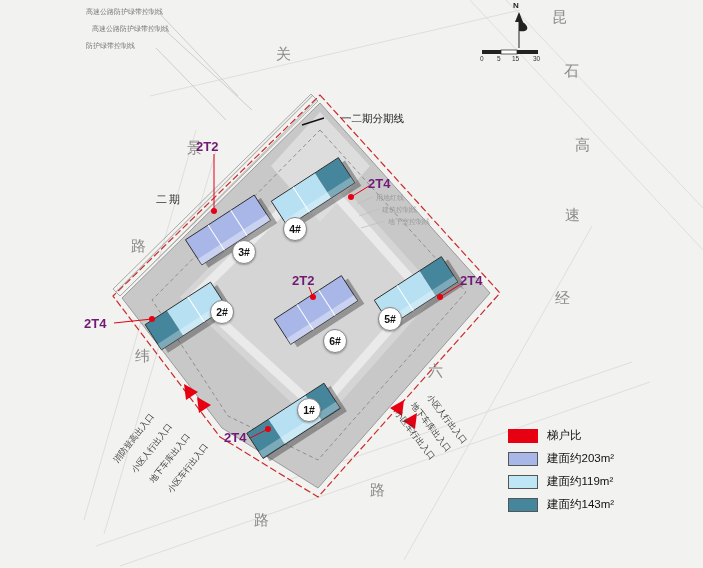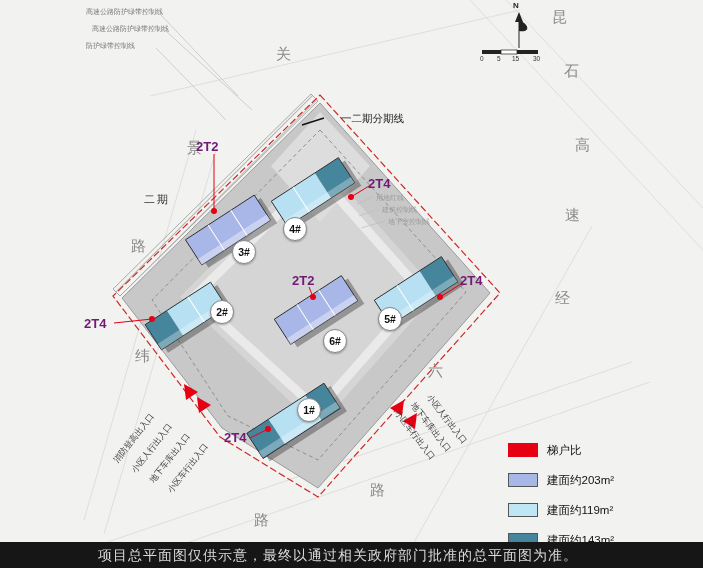--- a/index.html
+++ b/index.html
@@ -21,21 +21,21 @@
   .tiny{font-size:7px;color:#777;}
   .note{font-size:7px;color:#999;}
   .ent{font-size:8.5px;color:#3a3a3a;transform-origin:0 50%;}
   .ent-l{transform:rotate(-52deg);}
   .ent-r{transform:rotate(52deg);}
   .phase-label{font-size:10.5px;color:#1a1a1a;}
   .phase2{font-size:11px;color:#333;letter-spacing:2px;}
   .n-label{font-size:8px;color:#222;font-weight:bold;}
   .scale-num{font-size:6.5px;color:#333;}
   .legend{position:absolute;left:508px;top:428px;}
-  .legend-row{display:flex;align-items:flex-start;margin-bottom:8px;margin-top:15px;}
+  .legend-row{display:flex;align-items:flex-end;margin-bottom:8px;}
   .sw{width:30px;height:14px;border:1px solid #555;margin-right:9px;box-sizing:border-box;}
   .sw-red{background:#e60012;border-color:#e60012;}
   .sw-purple{background:#a9b7e8;}
   .sw-cyan{background:#bfe6f5;}
   .sw-teal{background:#46869c;}
   .legend-label{font-size:11.5px;color:#111;}
   .footer{
     position:absolute;left:0;bottom:0;width:100%;height:26px;background:#161616;
     color:#dadada;font-size:14px;line-height:26px;padding-left:98px;
     box-sizing:border-box;letter-spacing:1px;
@@ -192,21 +192,21 @@
   <span class="lbl road" style="left:555px;top:289px">经</span>
   <span class="lbl road" style="left:428px;top:362px">六</span>
   <span class="lbl road" style="left:370px;top:481px">路</span>
   <span class="lbl road" style="left:254px;top:511px">路</span>
 
   <span class="lbl tiny" style="left:86px;top:7px">高速公路防护绿带控制线</span>
   <span class="lbl tiny" style="left:92px;top:24px">高速公路防护绿带控制线</span>
   <span class="lbl tiny" style="left:86px;top:41px">防护绿带控制线</span>
 
   <span class="lbl phase-label" style="left:341px;top:112px">一二期分期线</span>
-  <span class="lbl phase2" style="left:144px;top:192px">二期</span>
+  <span class="lbl phase2" style="left:156px;top:192px">二期</span>
 
   <span class="lbl note" style="left:376px;top:193px">用地红线</span>
   <span class="lbl note" style="left:382px;top:205px">建筑控制线</span>
   <span class="lbl note" style="left:388px;top:217px">地下室控制线</span>
 
   <span class="lbl red-type" style="left:196px;top:139px">2T2</span>
   <span class="lbl red-type" style="left:368px;top:176px">2T4</span>
   <span class="lbl red-type" style="left:460px;top:273px">2T4</span>
   <span class="lbl red-type" style="left:292px;top:273px">2T2</span>
   <span class="lbl red-type" style="left:84px;top:316px">2T4</span>
@@ -245,15 +245,14 @@
     <div class="legend-row">
       <div class="sw sw-cyan"></div>
       <span class="legend-label">建面约119m²</span>
     </div>
     <div class="legend-row">
       <div class="sw sw-teal"></div>
       <span class="legend-label">建面约143m²</span>
     </div>
   </div>
 
-  <div class="footer">项目总平面图仅供示意，最终以通过相关政府部门批准的总平面图为准。</div>
 
 </div>
 
 </body></html>

